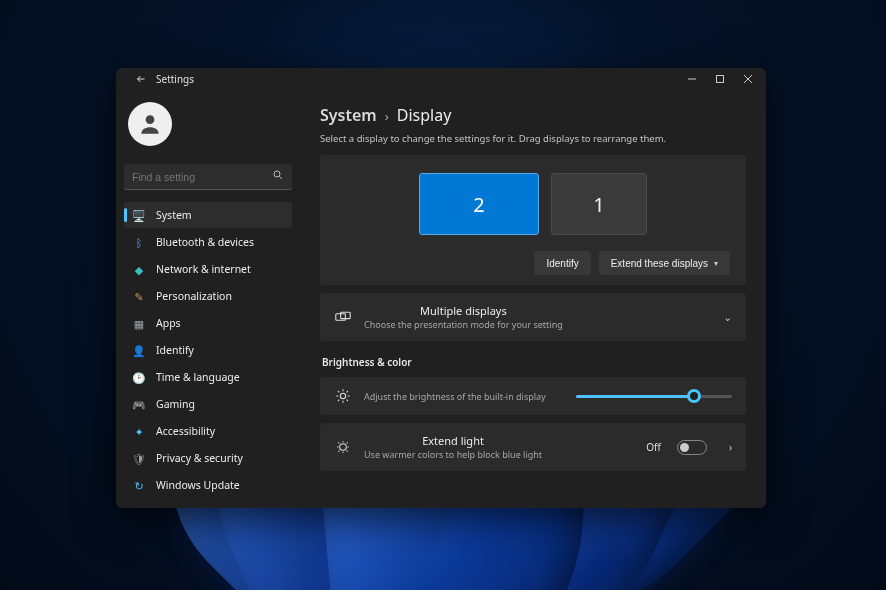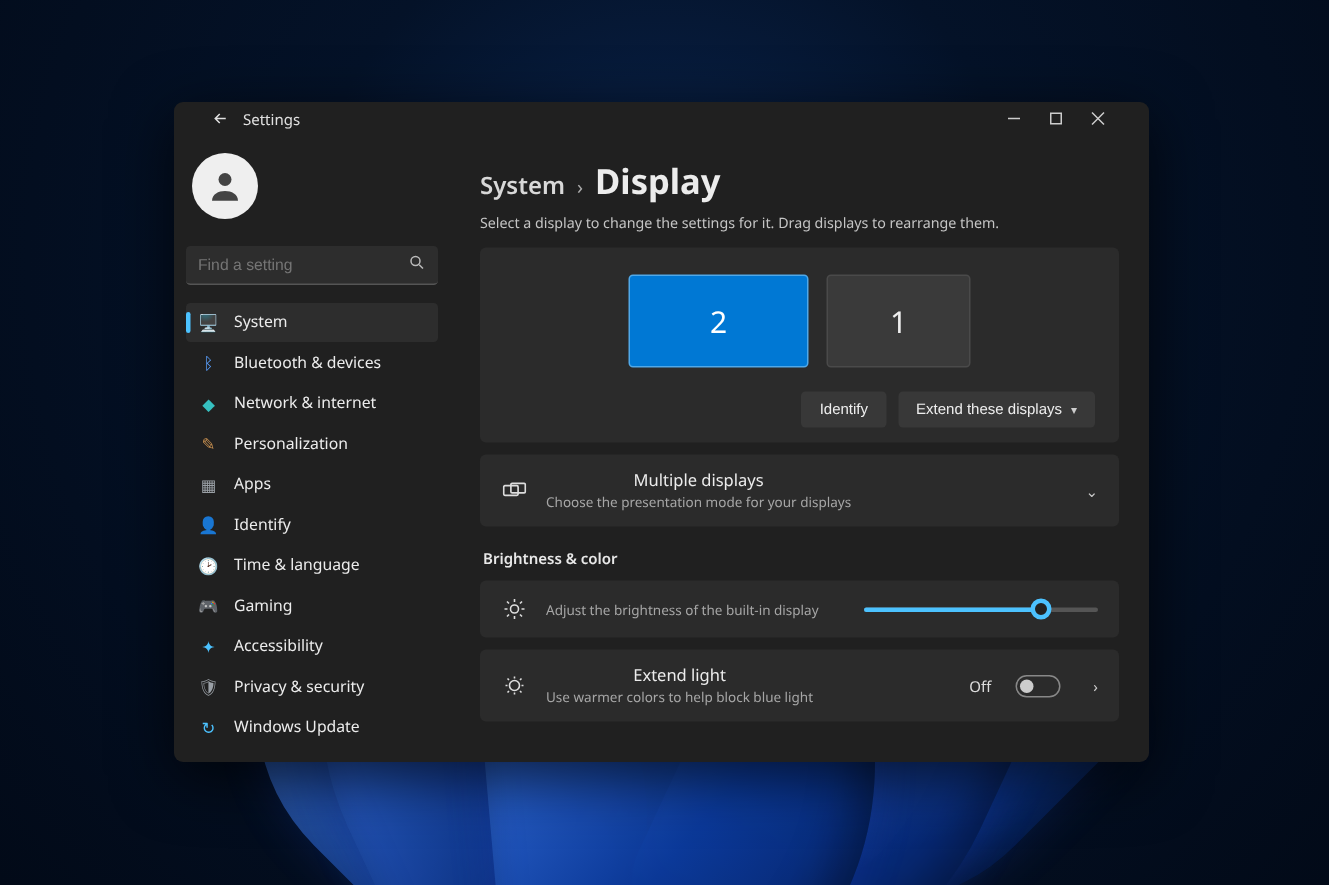--- a/index.html
+++ b/index.html
@@ -29,21 +29,21 @@
       position: absolute; left: 116px; top: 68px;
       width: 650px; height: 440px;
       background: #202020; color: #ececec;
       border-radius: 6px; overflow: hidden;
       box-shadow: 0 10px 40px rgba(0,0,0,.7);
       display: flex; flex-direction: column;
       z-index: 5; font-size: 11px;
     }
     .titlebar {
       height: 22px; display: flex; align-items: center;
-      padding: 0 20px; color: #e0e0e0;
+      padding: 0 4px; color: #e0e0e0; margin-left: 10px;
     }
     .tb-back { width: 22px; display:flex; align-items:center; justify-content:center; cursor:pointer;}
     .tb-title { font-size: 10px; margin-left: 4px; }
     .tb-spacer { flex: 1; }
     .tb-btn { width: 28px; height:22px; display:flex; align-items:center; justify-content:center; color:#ccc; cursor:pointer;}
     .content { flex:1; display:flex; overflow:hidden; }
 
     .sidebar { width: 184px; padding: 4px 8px 8px 8px; display:flex; flex-direction:column; gap:2px;}
     .avatar-row { display:flex; align-items:center; padding: 8px 4px 16px 4px; }
     .avatar {
@@ -69,21 +69,21 @@
     .nav-item.active::before {
       content:""; position:absolute; left:0; top:6px; bottom:6px; width:3px;
       background:#4cc2ff; border-radius:2px;
     }
     .nav-icon { width:14px; display:flex; align-items:center; justify-content:center; font-size:11px; }
 
     .main { flex:1; padding: 14px 20px 12px 20px; overflow-y:auto; }
     .breadcrumb { display:flex; align-items:baseline; gap:8px; margin-bottom:6px; }
     .crumb-parent { font-size:16px; font-weight:600; color:#d8d8d8; cursor:pointer;}
     .crumb-sep { font-size:13px; color:#aaa; }
-    .crumb-current { font-size:23px; font-weight:700; }
+    .crumb-current { font-size:16px; font-weight:400; }
     .hint { font-size:9.5px; color:#c4c4c4; margin-bottom:10px; }
 
     .display-arrange {
       background:#2b2b2b; border-radius:4px; padding:18px 16px 10px 16px;
     }
     .monitors { display:flex; justify-content:center; align-items:flex-end; gap:12px; margin-bottom:16px;}
     .monitor {
       height:62px; border-radius:3px; display:flex; align-items:center; justify-content:center;
       font-size:20px; font-weight:400; cursor:pointer;
     }
@@ -264,21 +264,21 @@
 
       <div class="setting-row">
         <div class="setting-icon">
           <svg width="16" height="12" viewBox="0 0 20 14" fill="none" stroke="#ddd" stroke-width="1.4">
               <rect x="1" y="3" width="12" height="8" rx="1"></rect>
               <rect x="7" y="1" width="12" height="8" rx="1"></rect>
             </svg>
         </div>
         <div class="setting-text">
           <div class="setting-title">Multiple displays</div>
-          <div class="setting-sub">Choose the presentation mode for your displays</div>
+          <div class="setting-sub">Choose the presentation mode for your setting</div>
         </div>
         <div class="setting-filler"></div>
         <div class="row-chevron">⌄</div>
       </div>
 
       <div class="section-label">Brightness &amp; color</div>
 
       <div class="setting-row">
         <div class="setting-icon">
           <svg width="16" height="16" viewBox="0 0 24 24" fill="none" stroke="#ddd" stroke-width="1.6">

